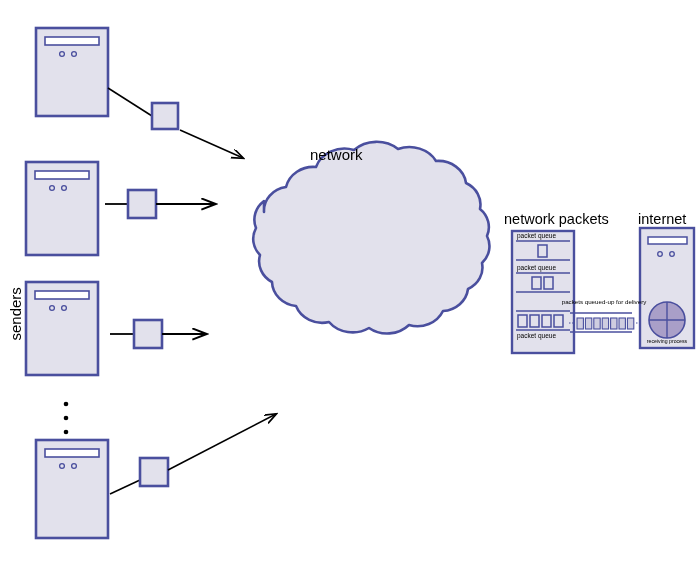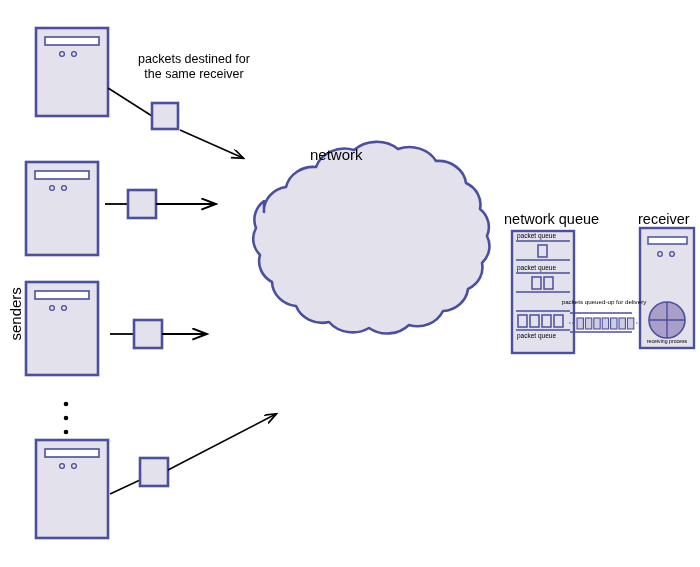--- a/index.html
+++ b/index.html
@@ -161,24 +161,22 @@
     </g>
   </svg>
 
   <svg class="layer" viewBox="0 0 700 567" xmlns="http://www.w3.org/2000/svg">
     <circle cx="66" cy="404" r="2.3" fill="#000"></circle>
     <circle cx="66" cy="418" r="2.3" fill="#000"></circle>
     <circle cx="66" cy="432" r="2.3" fill="#000"></circle>
   </svg>
 
   <div class="lbl lbl-internet">network</div>
-  <div class="lbl lbl-switch">network queue</div>
-  <div class="lbl lbl-receiver">receiver</div>
-  <div class="lbl lbl-packets">packets destined for
-the same receiver</div>
+  <div class="lbl lbl-switch">network packets</div>
+  <div class="lbl lbl-receiver">internet</div>
   <div class="lbl lbl-senders">senders</div>
 
   <div class="lbl-queue" style="left:517px;top:232px;">packet queue</div>
   <div class="lbl-queue" style="left:517px;top:264px;">packet queue</div>
   <div class="lbl-queue" style="left:517px;top:332px;">packet queue</div>
 
   <div class="lbl-pipe">packets queued-up for
 delivery</div>
   <div class="lbl-proc">receiving process</div>
 </div>

